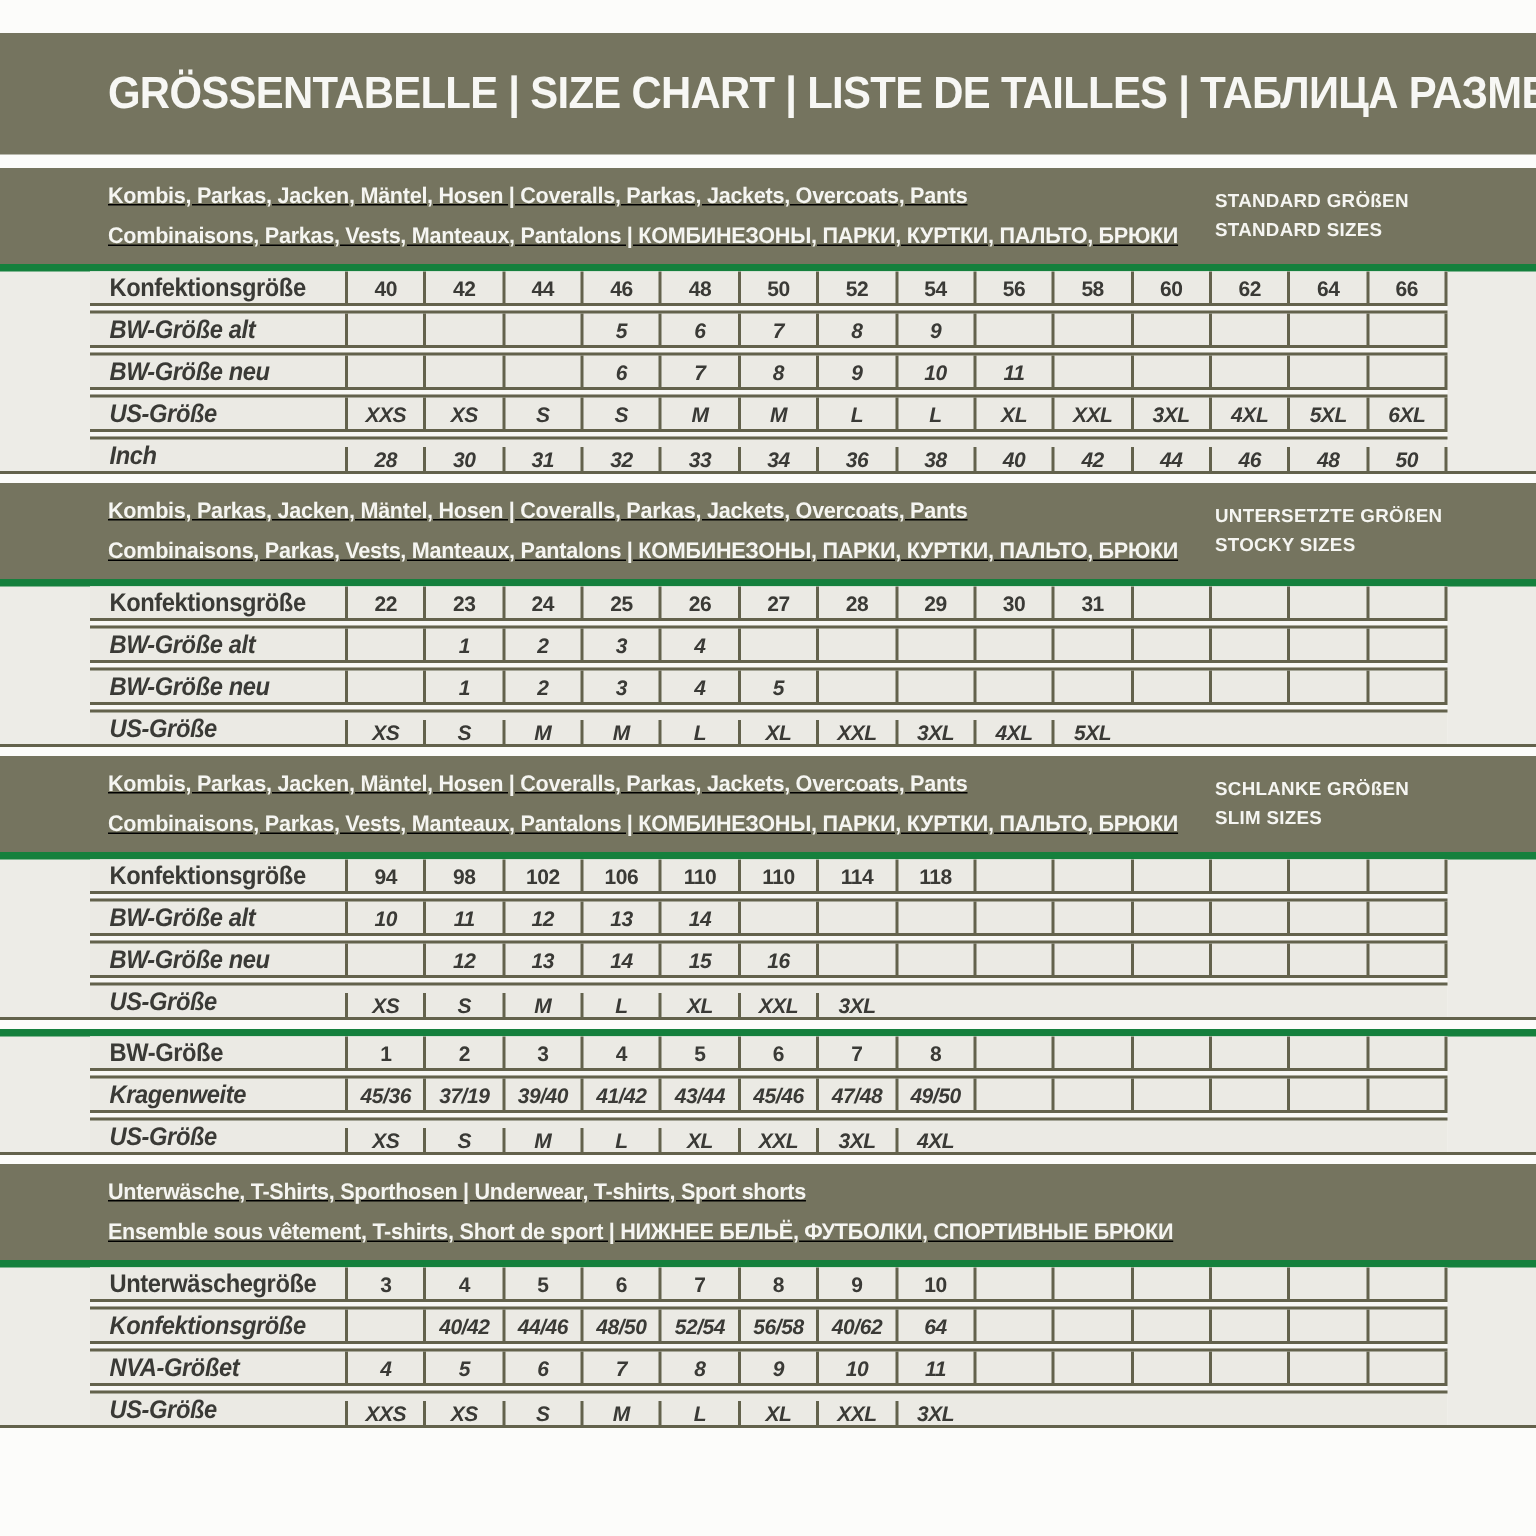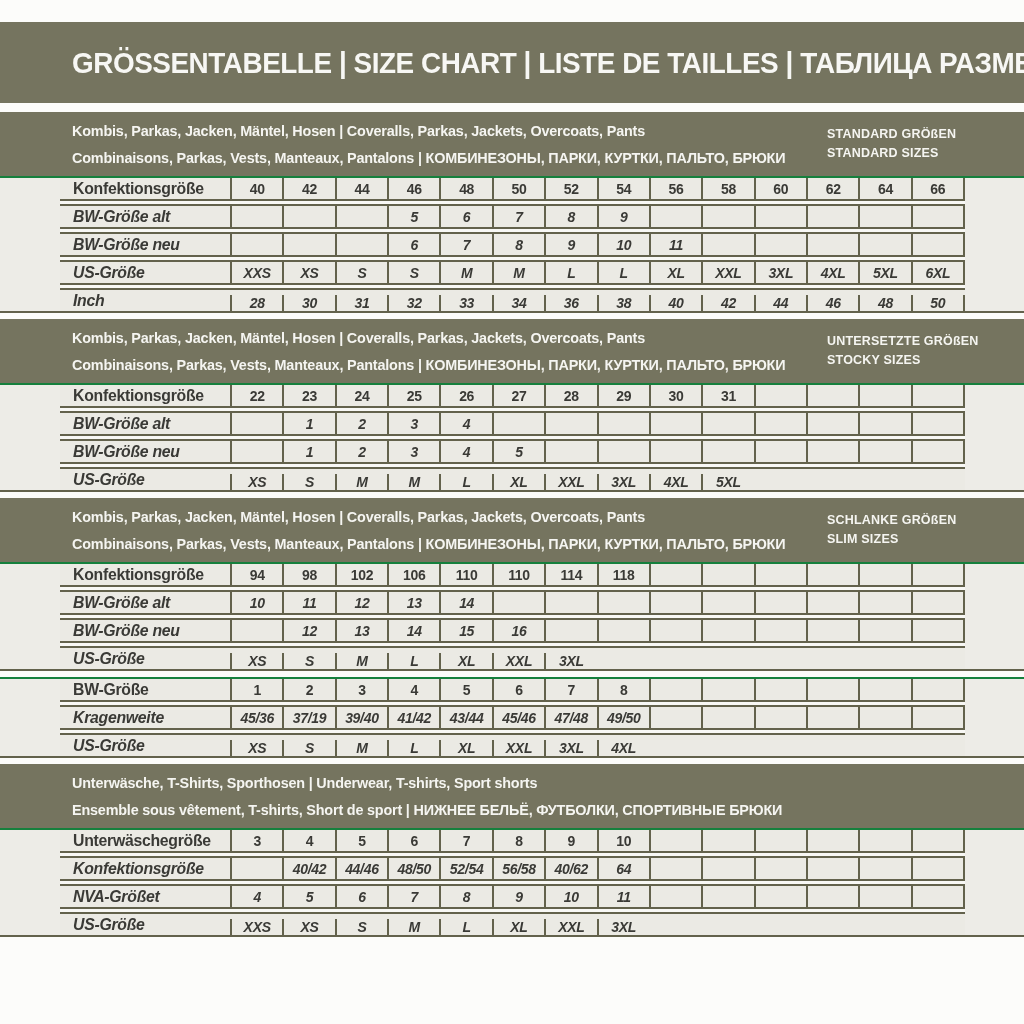--- a/index.html
+++ b/index.html
@@ -15,39 +15,39 @@
     padding-left:72px;
   }
   .title-band .title {
     color:#f7f7f4; font-size:30px; font-weight:700; letter-spacing:-0.5px;
     transform:scaleX(0.93); transform-origin:left center; white-space:nowrap;
   }
   .title-gap { height:9px; }
 
   .band {
     position:relative; height:64px; background:#75745f;
-    display:flex; align-items:center;
+    display:flex; align-items:center;text-decoration:underline;
   }
   .band-text { padding-left:72px; }
   .band-line {
     color:#f5f5f1; font-size:15px; font-weight:700; line-height:19px;
     letter-spacing:-0.2px; transform:scaleX(0.96); transform-origin:left center;
     white-space:nowrap;
   }
   .band-line + .band-line { margin-top:8px; }
   .badge {
-    position:absolute; left:810px; top:50%; transform:translateY(-50%);margin-left:17px;
+    position:absolute; left:810px; top:50%; transform:translateY(-50%);
   }
   .badge-line {
     color:#f5f5f1; font-size:12.5px; font-weight:700; line-height:19px;
     letter-spacing:0.2px; white-space:nowrap;
   }
 
   .table-outer {
-    border-top:2px solid #15803d; border-bottom:2px solid #63624c;
+    border-top:5px solid #15803d; border-bottom:2px solid #63624c;
     background:#edece7;
   }
   .table-wrap { width:905px; margin-left:60px; background:#f8f8f5; }
   .trow {
     display:flex; height:25px; background:#ebeae4;
     border-top:2px solid #63624c; border-bottom:2px solid #63624c;
   }
   .trow:first-child { border-top:none; height:23px; }
   .trow:last-child { border-bottom:none; height:23px;align-items:flex-end; }
   .trow:not(:first-child) { margin-top:3px;font-style:italic; }

